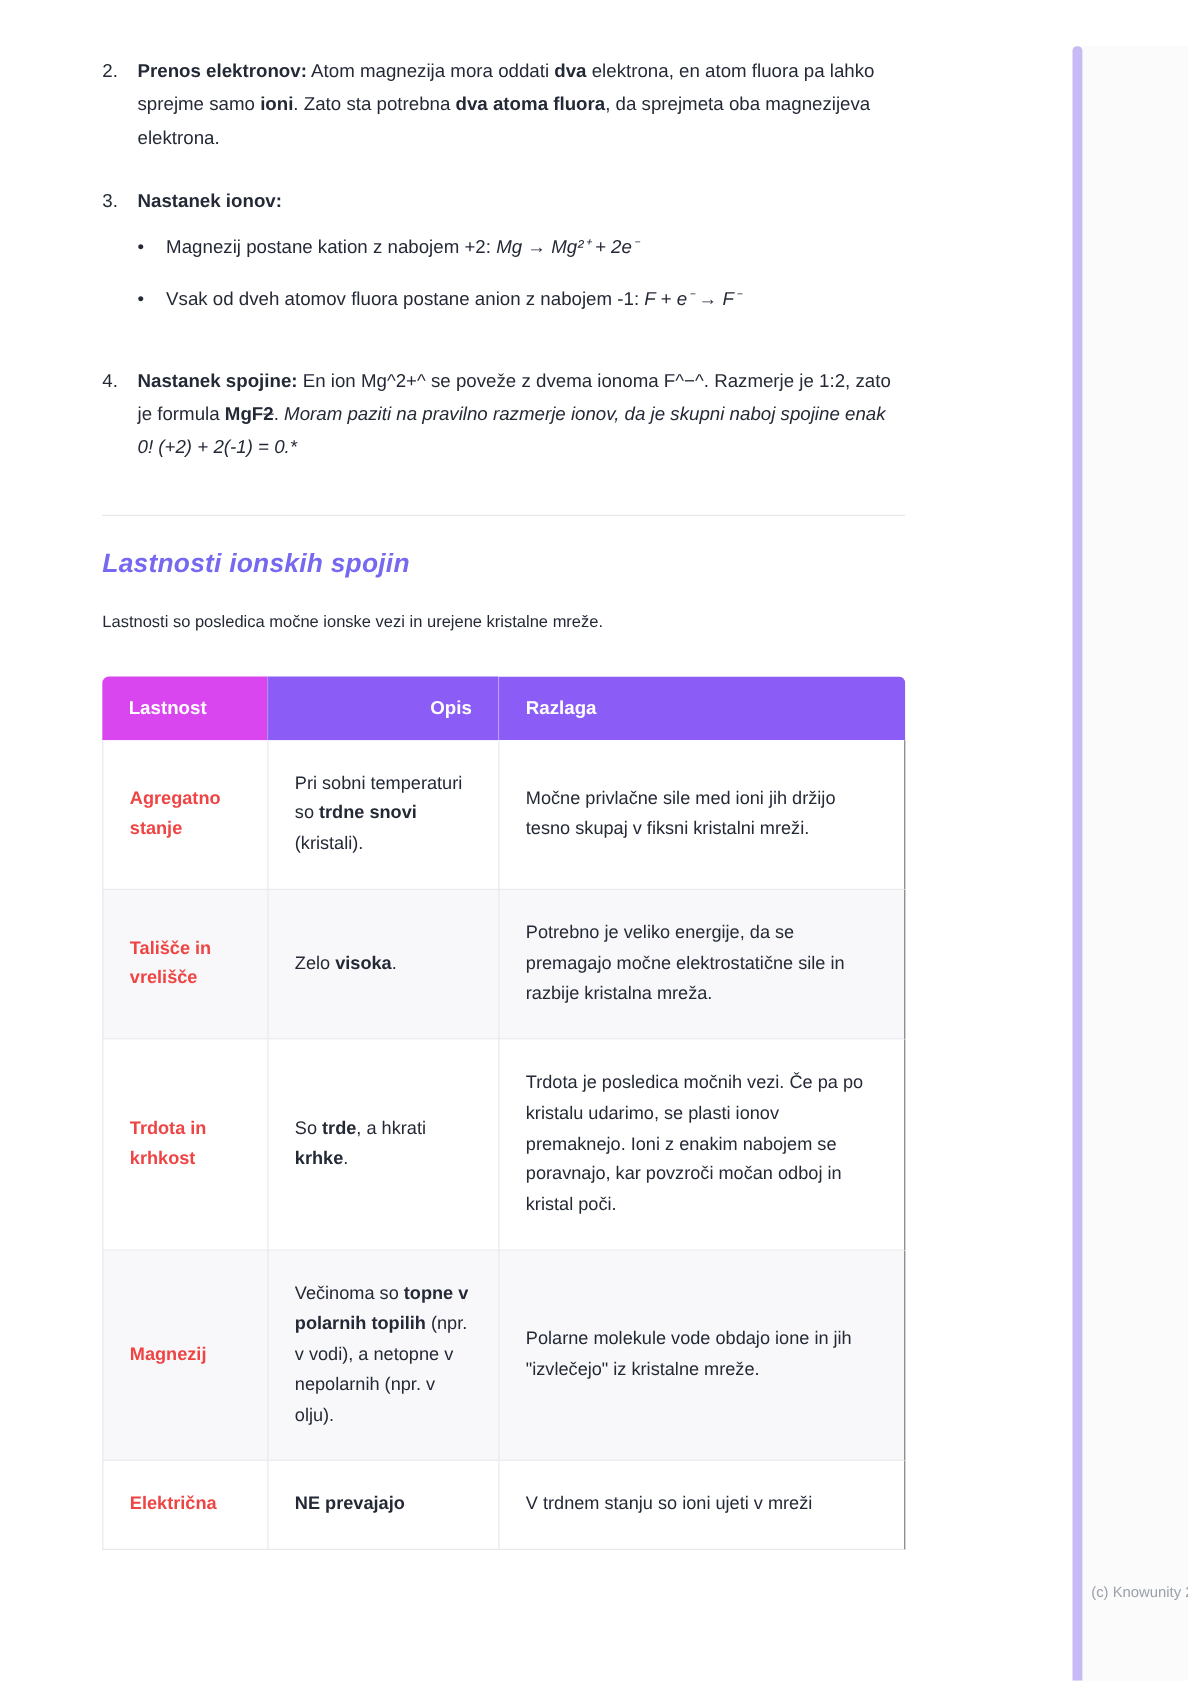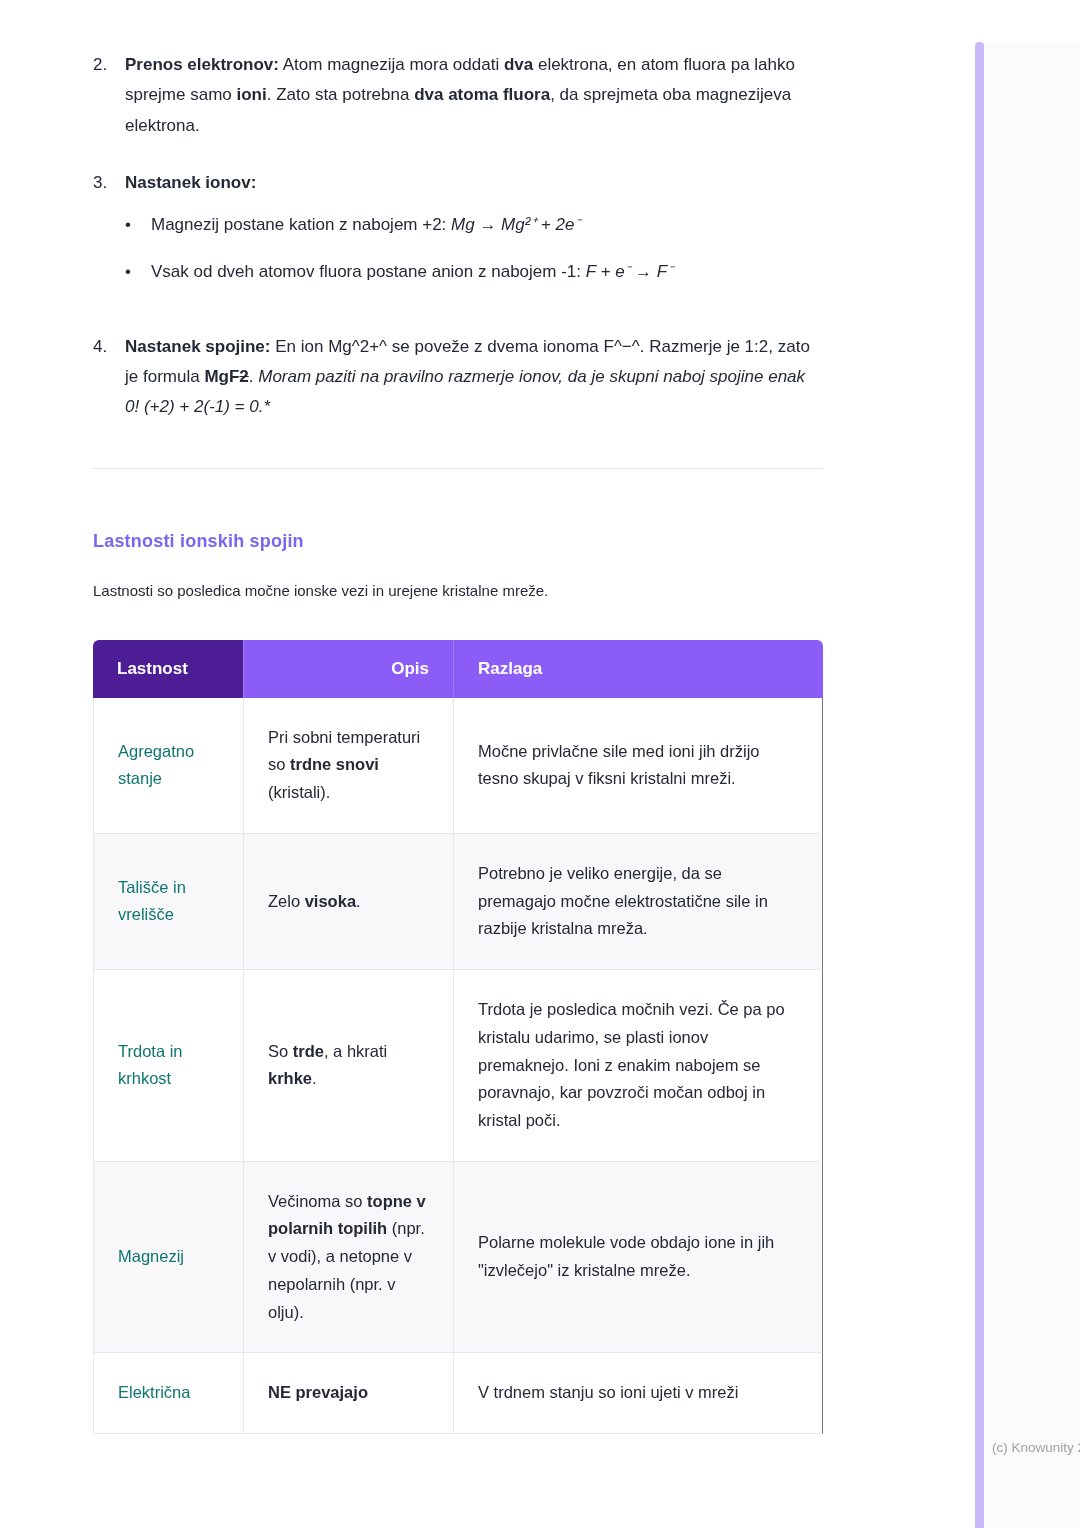--- a/index.html
+++ b/index.html
@@ -18,40 +18,40 @@
   .ol-body { flex:1; }
   .b { font-weight:700; }
   .i { font-style:italic; }
   .s { text-decoration:line-through; }
   .math { font-family:Liberation Sans, sans-serif; font-style:italic; }
   ul.bullets { list-style:none; margin-top:12px; }
   ul.bullets li { display:flex; gap:14px; margin-bottom:17px; }
   .bullet-marker { flex:0 0 12px; font-size:17px; line-height:1.78; }
   
   hr.divider { border:none; border-top:1px solid #e6e6ea; margin:46px 0 0 0; }
-  h2.section-heading { margin-top:62px; font-size:18px; font-weight:700; letter-spacing:0.2px; }
+  h2.section-heading { margin-top:30px; font-size:24px; font-weight:700; letter-spacing:0.2px;font-style:italic; }
   p.intro { margin-top:26px; font-size:15px; line-height:1.7; }
   
   table.props { margin-top:36px; width:730px; border-collapse:separate; border-spacing:0; font-size:16.5px; }
   table.props th {
     color:#ffffff; font-weight:700; text-align:left; font-size:17px;
     padding:19px 24px;
     border-left:1px solid rgba(255,255,255,0.18);
   }
   table.props th:first-child { border-left:none; border-top-left-radius:6px; }
   table.props th:last-child { border-top-right-radius:6px; }
   table.props td {
     vertical-align:middle;
     padding:26px 24px;
     line-height:1.68;
     border-bottom:1px solid #e7e7ec;
     border-left:1px solid #e7e7ec;
     background:#ffffff;
   }
-  table.props td:first-child { font-weight:400; color:#0f766e; border-left:1px solid #e7e7ec; }
+  table.props td:first-child { font-weight:700; color:#ef4444; border-left:1px solid #e7e7ec; }
   table.props td:last-child { border-right:1px solid #737373; }
   table.props tbody tr:nth-child(even) td { background:#f8f8fa; }
   
   .right-area {
     position:absolute; left:984px; top:42px; width:96px; height:1486px;
     background:#fbfbfc;
   }
   .rail {
     position:absolute; left:975px; top:42px; width:9px; height:1486px;
     border-radius:4px 4px 0 0;
@@ -104,21 +104,21 @@
   <p class="intro">Lastnosti so posledica močne ionske vezi in urejene kristalne mreže.</p>
 
   <table class="props">
     <colgroup>
       <col style="width:150px">
       <col style="width:210px">
       <col style="width:370px">
     </colgroup>
     <thead>
       <tr>
-        <th style="background: #4c1d95;">Lastnost</th>
+        <th style="background: #d946ef;">Lastnost</th>
         <th style="background: rgb(139, 92, 246); text-align: right;">Opis</th>
         <th style="background: rgb(139, 92, 246);">Razlaga</th>
       </tr>
     </thead>
     <tbody>
       <tr>
         <td>Agregatno stanje</td>
         <td><span>Pri sobni temperaturi so </span><span class="b">trdne snovi</span><span> (kristali).</span></td>
         <td><span>Močne privlačne sile med ioni jih držijo tesno skupaj v fiksni kristalni mreži.</span></td>
       </tr>

